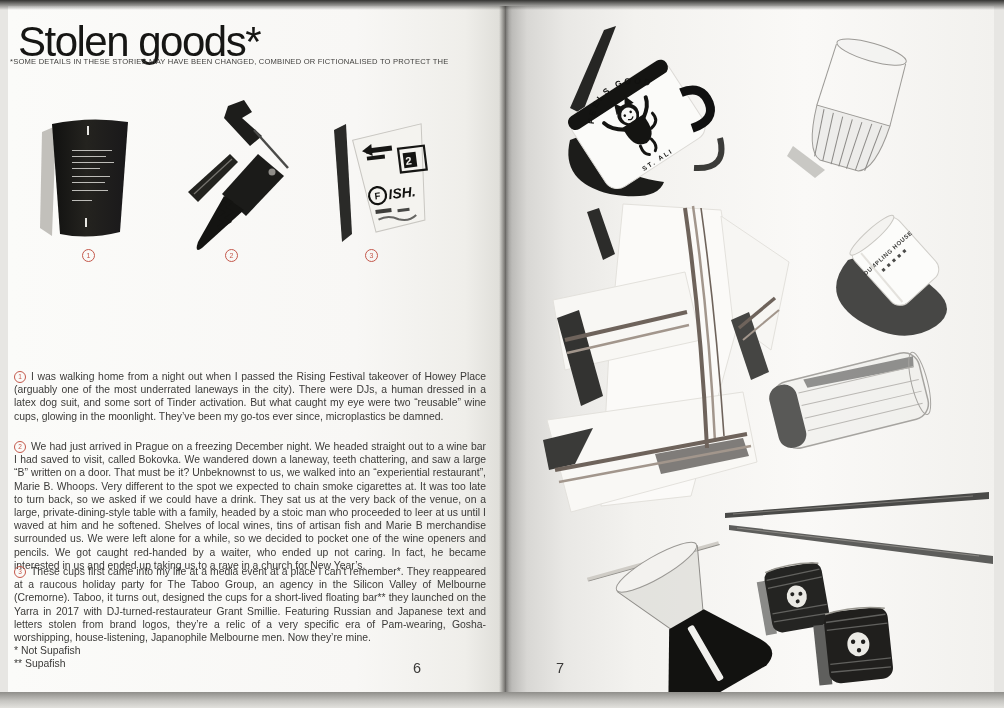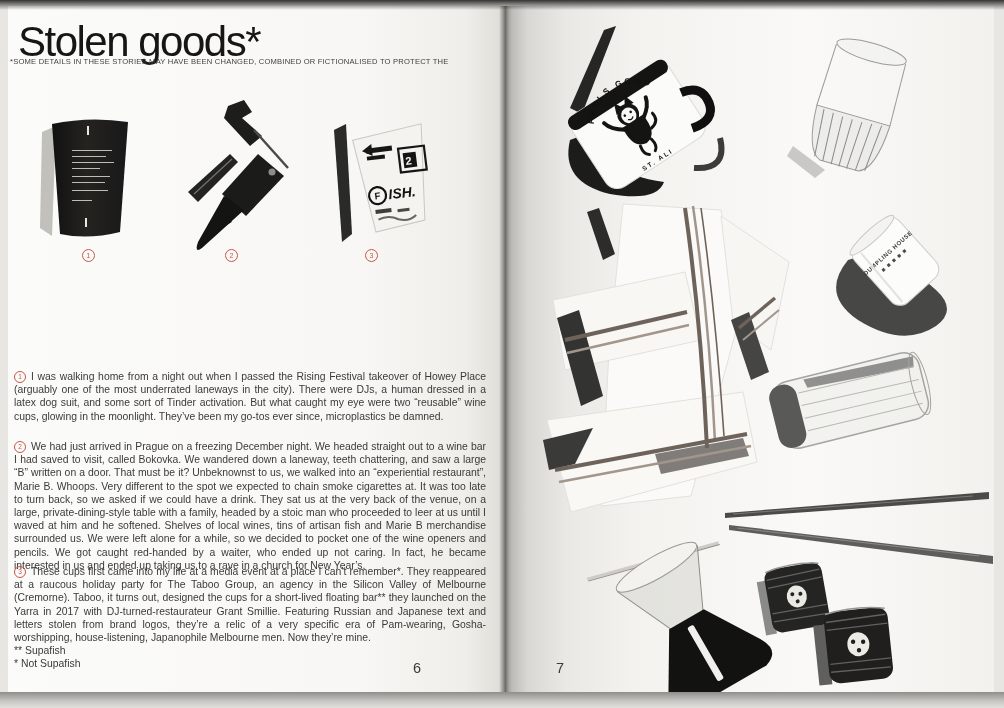--- a/index.html
+++ b/index.html
@@ -99,22 +99,22 @@
     <div class="photo-mark abs" style="left:357px;top:243px;">3</div>
 
     <div class="para abs" style="top:364px;">
       <span class="pmark">1</span><span>I was walking home from a night out when I passed the Rising Festival takeover of Howey Place (arguably one of the most underrated laneways in the city). There were DJs, a human dressed in a latex dog suit, and some sort of Tinder activation. But what caught my eye were two “reusable” wine cups, glowing in the moonlight. They’ve been my go-tos ever since, microplastics be damned.</span>
     </div>
     <div class="para abs" style="top:434px;">
       <span class="pmark">2</span><span>We had just arrived in Prague on a freezing December night. We headed straight out to a wine bar I had saved to visit, called Bokovka. We wandered down a laneway, teeth chattering, and saw a large “B” written on a door. That must be it? Unbeknownst to us, we walked into an “experiential restaurant”, Marie B. Whoops. Very different to the spot we expected to chain smoke cigarettes at. It was too late to turn back, so we asked if we could have a drink. They sat us at the very back of the venue, on a large, private-dining-style table with a family, headed by a stoic man who proceeded to leer at us until I waved at him and he softened. Shelves of local wines, tins of artisan fish and Marie B merchandise surrounded us. We were left alone for a while, so we decided to pocket one of the wine openers and pencils. We got caught red-handed by a waiter, who ended up not caring. In fact, he became interested in us and ended up taking us to a rave in a church for New Year’s.</span>
     </div>
     <div class="para abs" style="top:559px;">
       <span class="pmark">3</span><span>These cups first came into my life at a media event at a place I can’t remember*. They reappeared at a raucous holiday party for The Taboo Group, an agency in the Silicon Valley of Melbourne (Cremorne). Taboo, it turns out, designed the cups for a short-lived floating bar** they launched on the Yarra in 2017 with DJ-turned-restaurateur Grant Smillie. Featuring Russian and Japanese text and letters stolen from brand logos, they’re a relic of a very specific era of Pam-wearing, Gosha-worshipping, house-listening, Japanophile Melbourne men. Now they’re mine.</span>
+      <div class="footnote">* Not Supafish</div>
       <div class="footnote">** Supafish</div>
-      <div class="footnote">* Not Supafish</div>
     </div>
 
     <div class="pg-num abs" style="left:405px;top:654px;">6</div>
   </div>
 
   <div id="right-page" class="abs">
 
     <svg class="abs" style="left:37px;top:16px;" width="190" height="184" viewBox="0 0 190 184">
       <path d="M62 8 L74 4 L40 92 L28 86 Z" fill="#262624"></path>
       <path d="M28 118 Q18 160 68 172 Q115 180 122 160 Q90 156 66 140 Q48 128 44 112 Z" fill="#1c1c1a"></path>

